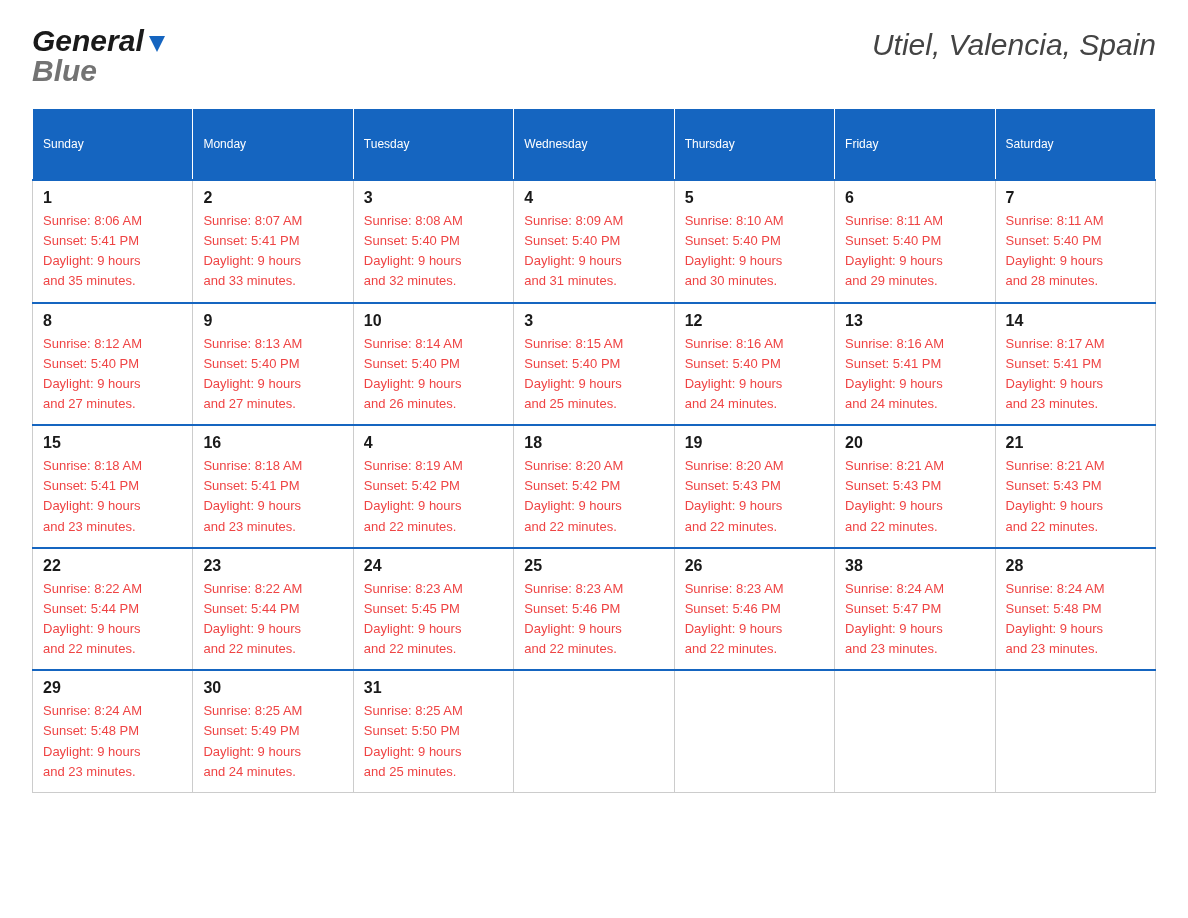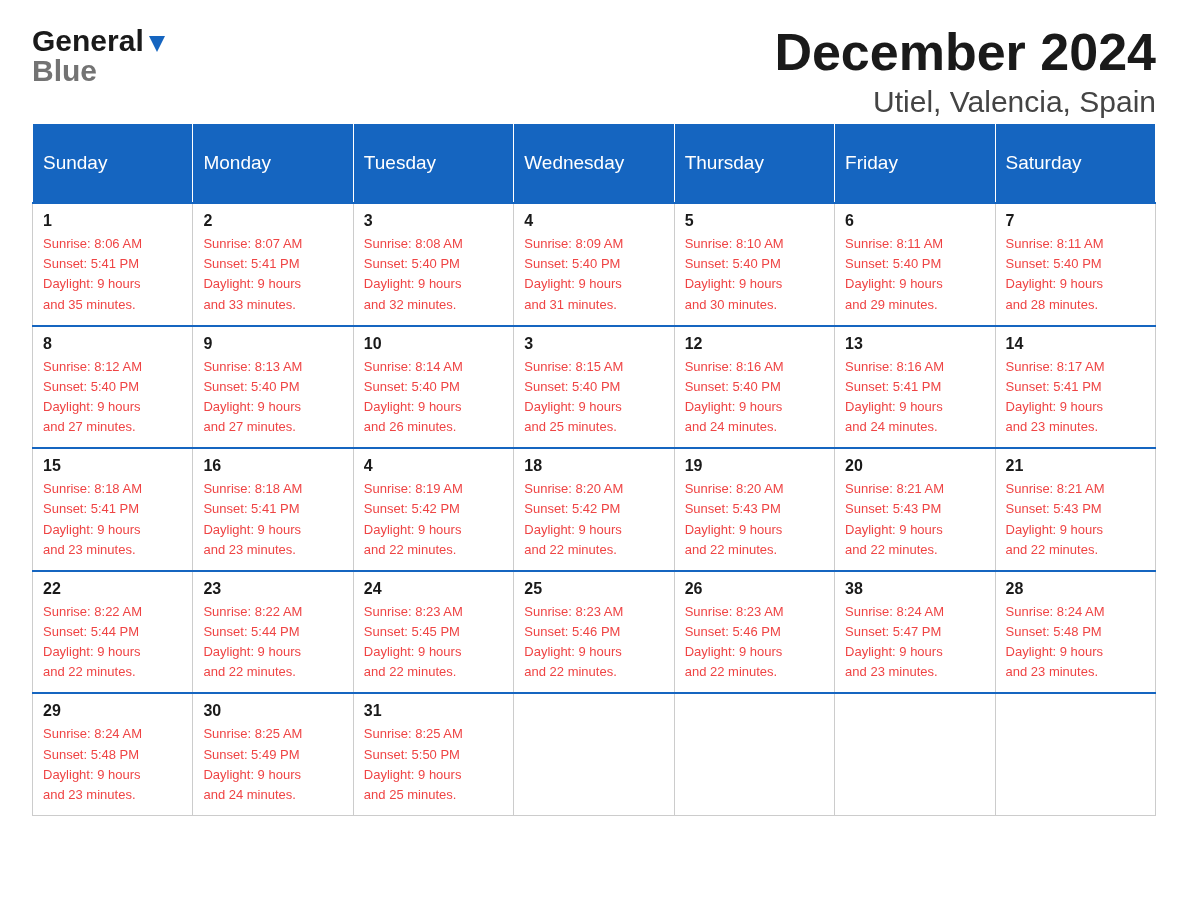--- a/index.html
+++ b/index.html
@@ -7,21 +7,22 @@
       font-family: Arial, sans-serif;
       background: #fff;
       padding: 24px 32px;
       width: 1188px;
       min-height: 918px;
     }
     .header {
       display: flex;
       justify-content: space-between;
       align-items: flex-start;
-      margin-bottom: 4px;
+      margin-bottom: 20px;
+      font-style: italic;
     }
     .logo {
       display: flex;
       flex-direction: column;
       align-items: flex-start;
     }
     .title-area {
       text-align: right;
     }
     .month-title {
@@ -35,21 +36,21 @@
       color: #444;
       margin-top: 4px;
     }
     .calendar {
       width: 100%;
       border-collapse: collapse;
     }
     .calendar th {
       background: #1565c0;
       color: #fff;
-      font-size: 19px;
+      font-size: 12px;
       font-weight: normal;
       padding: 28px 10px;
       text-align: left;
       border: 1px solid #fff;
     }
     .calendar td {
       vertical-align: top;
       padding: 8px 10px 10px 10px;
       border: 1px solid #ccc;
       font-size: 13px;
@@ -90,21 +91,20 @@
   <div class="logo">
     <div class="logo-svg-area">
       <span style="font-size:30px;font-weight:bold;color:#1a1a1a;font-family:Arial,sans-serif;">General</span>
       <svg width="22" height="22" viewBox="0 0 22 22" style="margin-left:2px;margin-bottom:4px;">
         <polygon points="3,4 19,4 11,20" fill="#1565c0"></polygon>
       </svg>
     </div>
     <div style="font-size:30px;font-weight:bold;color:#737373;font-family:Arial,sans-serif;margin-top:-4px;">Blue</div>
   </div>
   <div class="title-area">
-    <div class="month-title">December 2024</div>
     <div class="subtitle">Utiel, Valencia, Spain</div>
   </div>
 </div>
 
 <table class="calendar">
   <thead>
     <tr>
     <th>Sunday</th>
         <th>Monday</th>
         <th>Tuesday</th>

